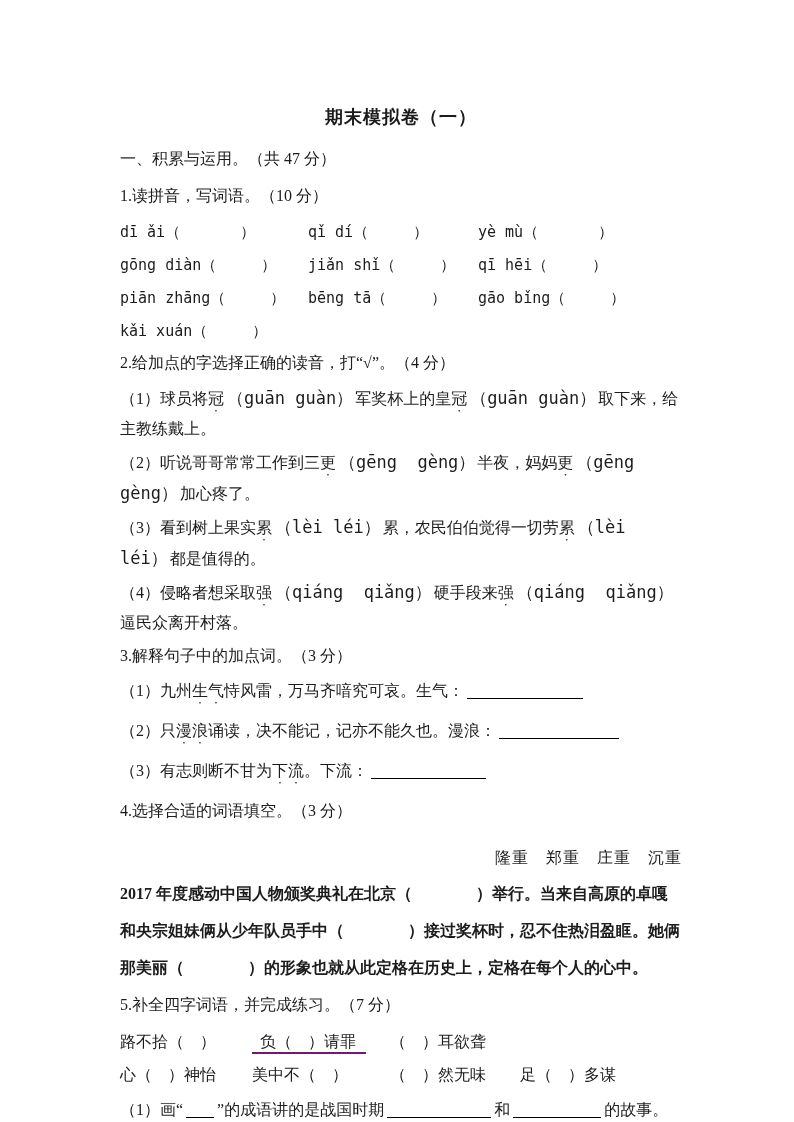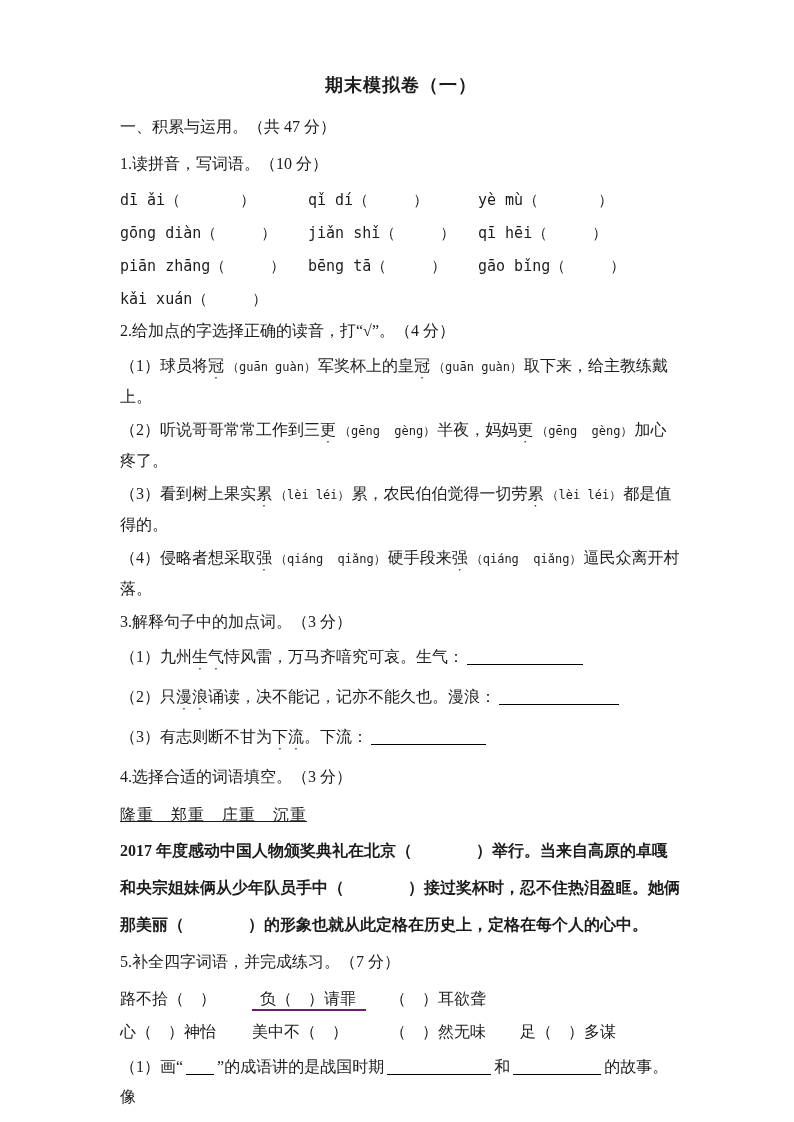--- a/index.html
+++ b/index.html
@@ -2,39 +2,39 @@
 <html><head>
 <meta charset="utf-8">
 <style>
   html,body{margin:0;padding:0;background:#ffffff;}
   body{
     width:794px;height:1122px;overflow:hidden;
     color:#1c1c1c;
     font-family:"Liberation Serif","DejaVu Serif",serif;
     font-size:16px;
   }
-  .page{box-sizing:border-box;width:794px;height:1122px;padding:72px 112px 30px 120px;}
+  .page{box-sizing:border-box;width:794px;height:1122px;padding:104px 112px 30px 120px;}
   .title{font-size:18px;font-weight:bold;text-align:center;line-height:26px;margin:0 0 14px;letter-spacing:1px;}
   p{margin:0;}
   .sec{line-height:30px;margin:0 0 7px;}
   .qh{line-height:30px;margin:0 0 5px;}
   
   .pyrow{display:grid;grid-template-columns:188px 170px 1fr;line-height:33px;}
   .pin{font-family:"DejaVu Sans Mono",monospace;font-size:15px;white-space:pre-wrap;}
   
   .item{line-height:30px;margin:0 0 3px;}
   .q3item{line-height:30px;margin:0 0 10px;}
-  .pya{font-family:"DejaVu Sans Mono",monospace;font-size:12px;white-space:pre-wrap;margin:0 2px 0 3px;}
+  .pya{font-family:"DejaVu Sans Mono",monospace;font-size:17px;white-space:pre-wrap;margin:0 2px 0 3px;}
   
   .dc{position:relative;}
   .dc::after{content:"\2022";position:absolute;left:50%;transform:translateX(-50%);bottom:-8px;font-size:7px;line-height:1;color:#1c1c1c;}
   
   .blank{display:inline-block;height:15px;border-bottom:1px solid #000;margin:0 3px;vertical-align:-3px;}
   
-  .bank{text-align:left;line-height:30px;margin:8px 0 2px;letter-spacing:1px;text-decoration:underline;}
+  .bank{text-align:right;line-height:30px;margin:17px 0 2px;letter-spacing:1px;}
   .para{line-height:37px;margin:0 0 4px;font-weight:bold;}
   
   .idrow{display:grid;grid-template-columns:132px 138px 130px 1fr;line-height:33px;}
   .ulp{border-bottom:2px solid #701a75;padding:0 10px 2px 8px;}
 </style>
 </head>
 <body>
 
 <div class="page">
 

